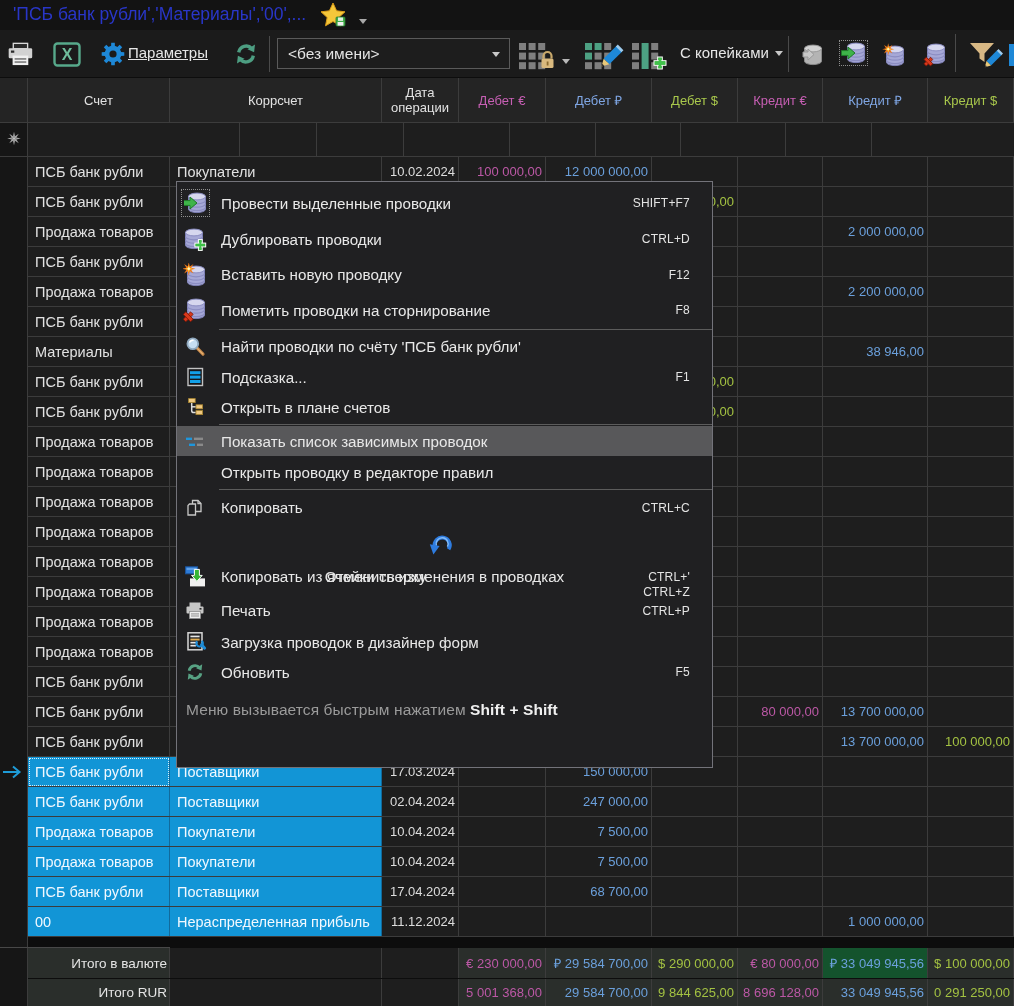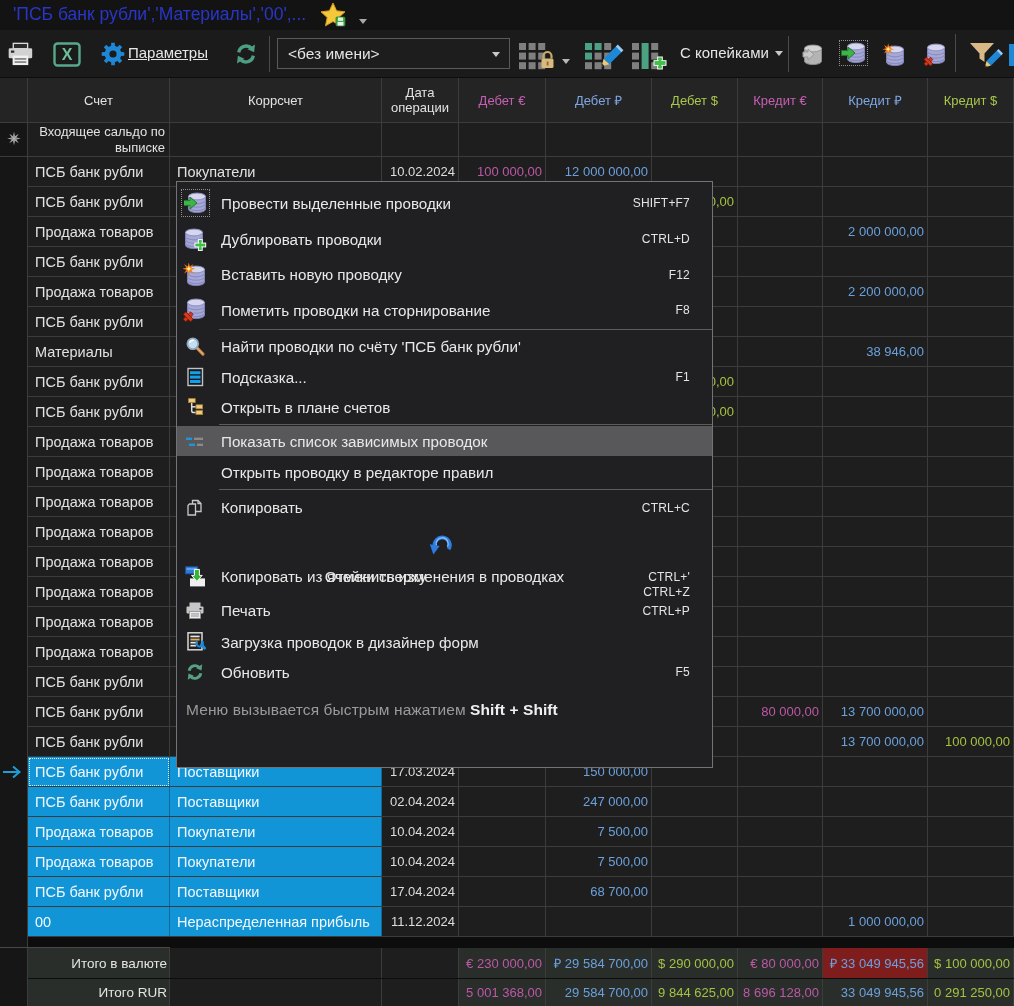--- a/index.html
+++ b/index.html
@@ -184,21 +184,20 @@
         <div class="cell hdr" style="width:212px;color:#E2E2E2;line-height:15px;">Коррсчет</div>
         <div class="cell hdr" style="width:77px;color:#E2E2E2;line-height:15px;">Дата<br>операции</div>
         <div class="cell hdr" style="width:87px;color:#C75FB4;line-height:15px;">Дебет €</div>
         <div class="cell hdr" style="width:106px;color:#7FA6E4;line-height:15px;">Дебет ₽</div>
         <div class="cell hdr" style="width:86px;color:#A9C84C;line-height:15px;">Дебет $</div>
         <div class="cell hdr" style="width:85px;color:#C75FB4;line-height:15px;">Кредит €</div>
         <div class="cell hdr" style="width:105px;color:#7FA6E4;line-height:15px;">Кредит ₽</div>
         <div class="cell hdr" style="width:86px;color:#A9C84C;line-height:15px;">Кредит $</div>
       </div>
       <div class="row" style="top:45px;height:34px;">
-        <div class="cell" style="width:142px;font-size:13px;color:#E2E2E2;text-align:right;padding:1px 4px 0 0;line-height:16px;">Входящее сальдо по выписке</div>
         <div class="cell" style="width:212px;"></div>
         <div class="cell" style="width:77px;"></div>
         <div class="cell" style="width:87px;"></div>
         <div class="cell" style="width:106px;"></div>
         <div class="cell" style="width:86px;"></div>
         <div class="cell" style="width:85px;"></div>
         <div class="cell" style="width:105px;"></div>
         <div class="cell" style="width:86px;"></div>
       </div>
       <div class="abs" style="left:7px;top:53px;"><svg width="14" height="15" viewBox="0 0 14 15" style="">
@@ -499,21 +498,21 @@
         </svg></div>
       <div class="abs" style="left:0;top:869px;width:170px;height:1px;background:#484848;"></div>
       <div class="row" style="top:870px;height:30px;background:transparent;border-bottom:none;left:28px;">
         <div class="cell" style="width:142px;background:#2A2E2B;font-size:13.5px;color:#E4E4E4;display:flex;align-items:center;justify-content:flex-end;padding-right:2px;">Итого в валюте</div>
         <div class="cell" style="width:212px;background:#1E1E1E;"></div>
         <div class="cell" style="width:77px;background:#1E1E1E;"></div>
         <div class="cell num" style="width:87px;background:#2A2E2B;color:#BC58A6;">€ 230 000,00</div>
         <div class="cell num" style="width:106px;background:#2A2E2B;color:#6BA0DC;">₽ 29 584 700,00</div>
         <div class="cell num" style="width:86px;background:#2A2E2B;color:#A3C242;">$ 290 000,00</div>
         <div class="cell num" style="width:85px;background:#2A2E2B;color:#BC58A6;">€ 80 000,00</div>
-        <div class="cell num" style="width:105px;background:#7f1d1d;color:#6BA0DC;">₽ 33 049 945,56</div>
+        <div class="cell num" style="width:105px;background:#14532d;color:#6BA0DC;">₽ 33 049 945,56</div>
         <div class="cell num" style="width:86px;background:#2A2E2B;color:#A3C242;">$ 100 000,00</div>
       </div>
       <div class="row" style="top:901px;height:27px;background:transparent;border-bottom:none;left:28px;">
         <div class="cell" style="width:142px;background:#2A2E2B;font-size:13.5px;color:#E4E4E4;display:flex;align-items:center;justify-content:flex-end;padding-right:2px;">Итого RUR</div>
         <div class="cell" style="width:212px;background:#1E1E1E;"></div>
         <div class="cell" style="width:77px;background:#1E1E1E;"></div>
         <div class="cell num" style="width:87px;background:#2A2E2B;color:#BC58A6;">5 001 368,00</div>
         <div class="cell num" style="width:106px;background:#2A2E2B;color:#6BA0DC;">29 584 700,00</div>
         <div class="cell num" style="width:86px;background:#2A2E2B;color:#A3C242;">9 844 625,00</div>
         <div class="cell num" style="width:85px;background:#2A2E2B;color:#BC58A6;">8 696 128,00</div>

